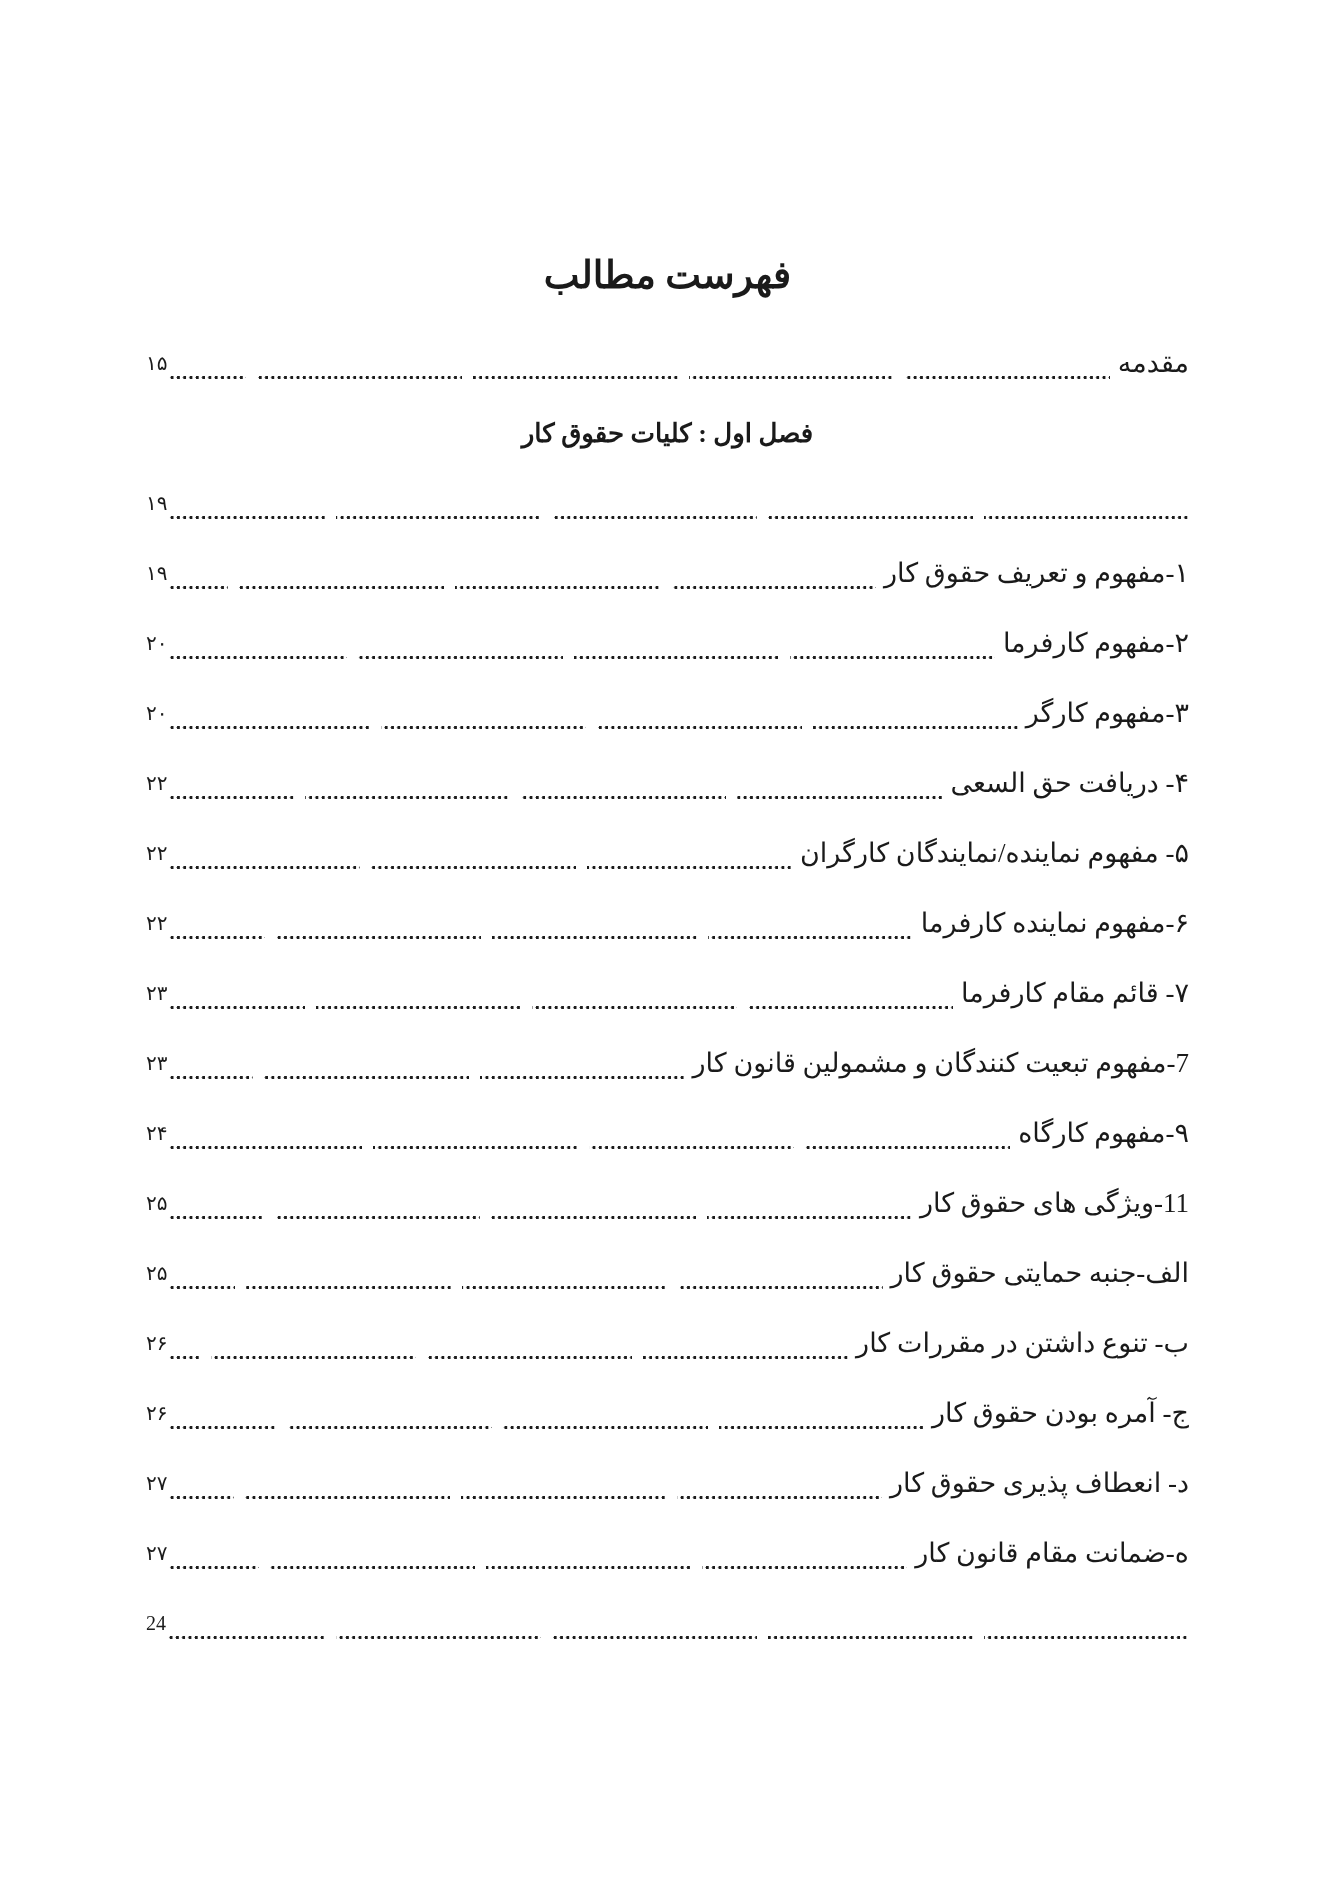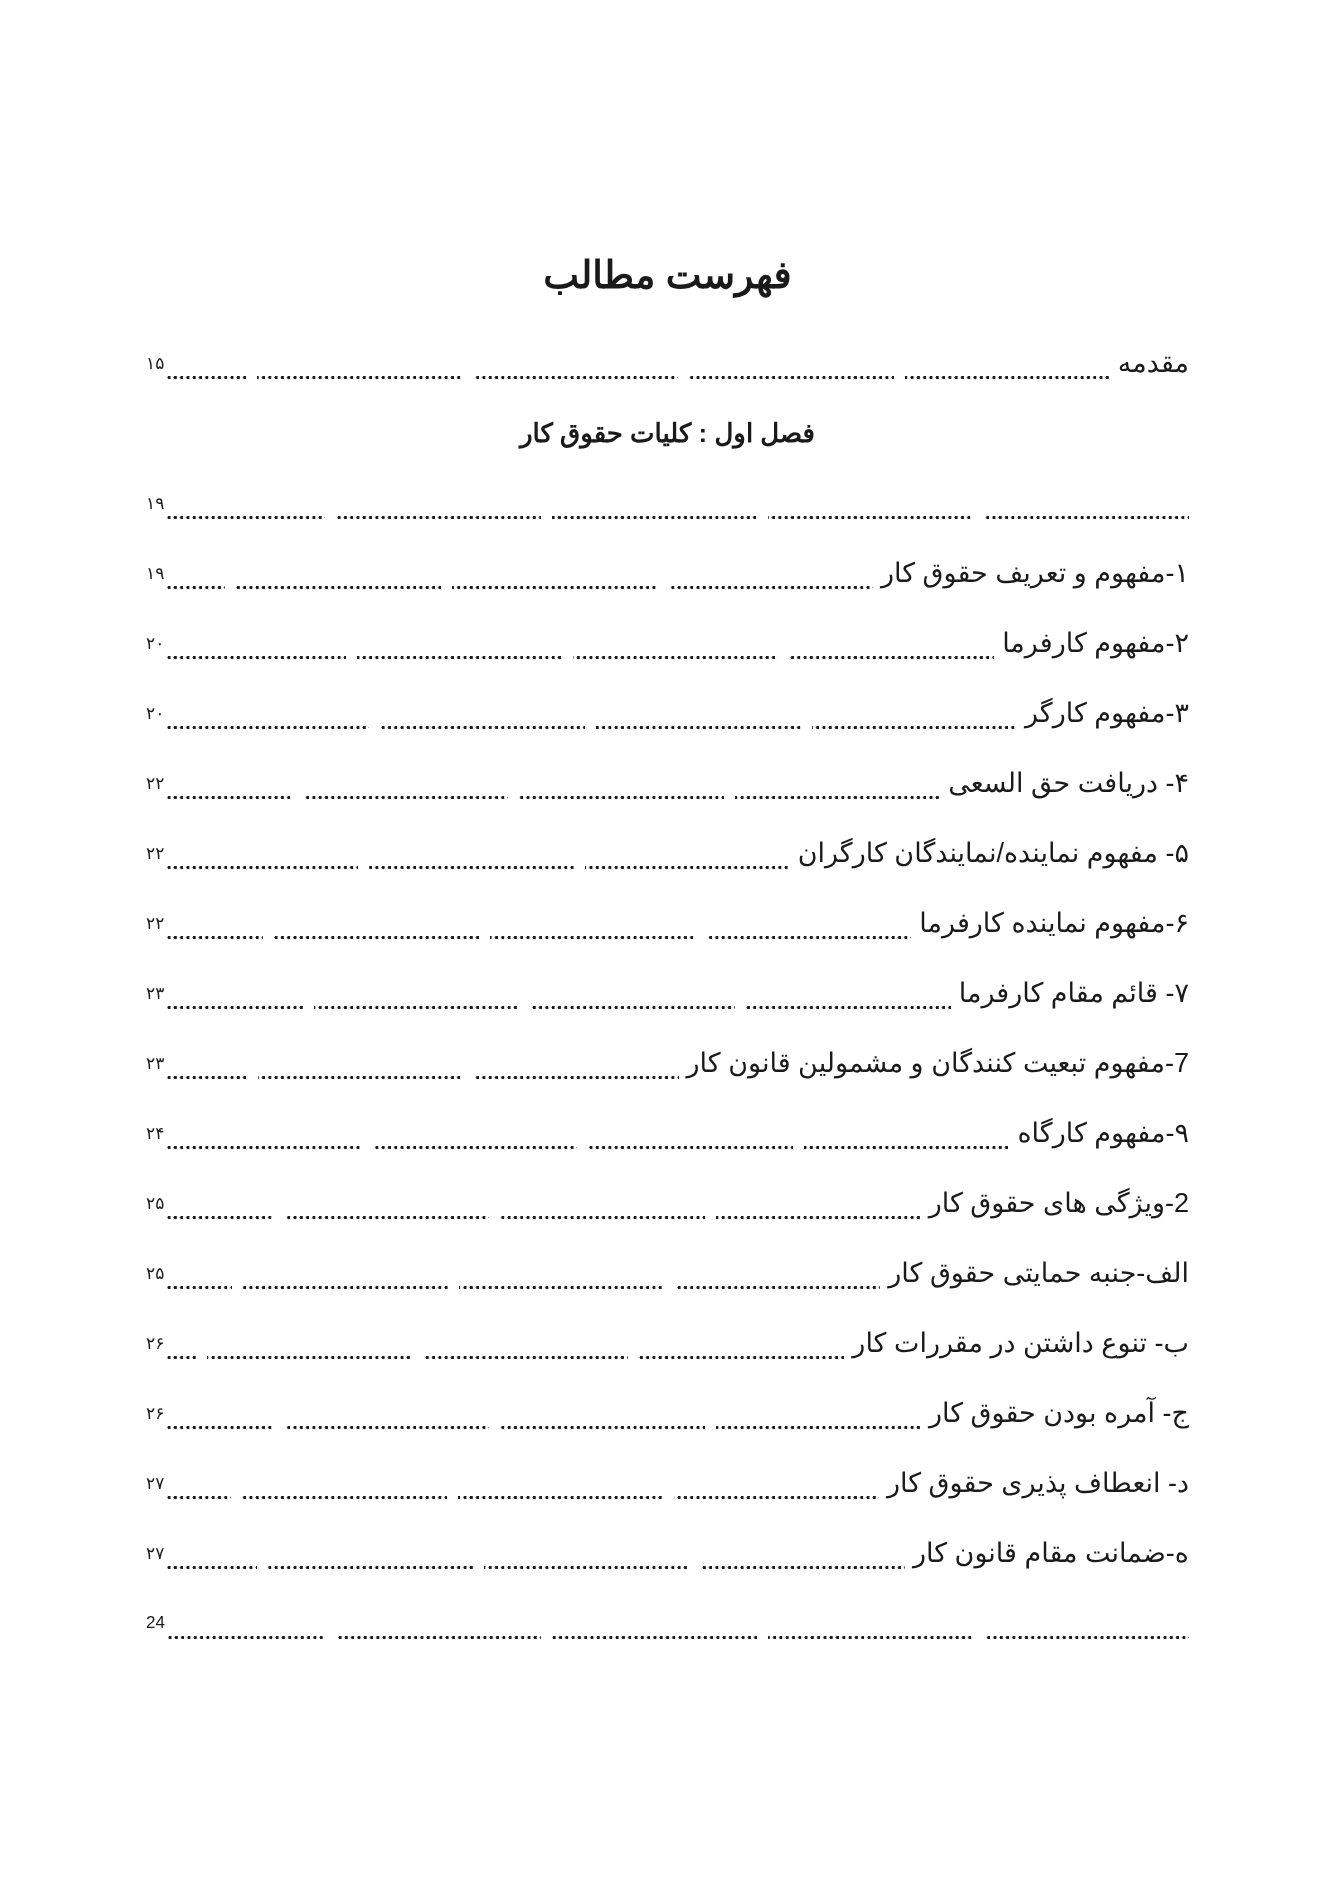--- a/index.html
+++ b/index.html
@@ -7,21 +7,21 @@
     padding: 0;
     background: #e8e8e8;
   }
   .page {
     position: relative;
     width: 1339px;
     height: 1890px;
     margin: 0 auto;
     background: #ffffff;
     color: #1a1a1a;
-    font-family: Liberation Sans, sans-serif;
+    font-family: Liberation Serif, serif;
     overflow: hidden;
     box-sizing: border-box;
     padding: 0 150px 0 146px;
   }
   .doc-title {
     margin-top: 250px;
     text-align: center;
     font-size: 38px;
     line-height: 50px;
     font-weight: bold;
@@ -52,21 +52,21 @@
     margin-bottom: 17px;
     background-image:
       repeating-linear-gradient(to left, rgba(255,255,255,0) 0 205px, #ffffff 205px 216px),
       radial-gradient(circle at 3px 3.5px, #1c1c1c 1.55px, rgba(255,255,255,0) 1.75px);
     background-size: auto 7px, 6.3px 7px;
     background-repeat: repeat-x;
     min-width: 40px;
   }
   .pagenum {
     flex: 0 0 auto;
-    font-size: 17px;
+    font-size: 20px;
     padding-right: 2px;
   }
   .chapter-heading {
     height: 70px;
     display: flex;
     align-items: center;
     justify-content: center;
     font-size: 26px;
     font-weight: bold;
   }
@@ -141,21 +141,21 @@
     <span class="pagenum">۲۳</span>
   </div>
 
   <div class="toc-row">
     <span class="label">۹-مفهوم کارگاه</span>
     <span class="leader"></span>
     <span class="pagenum">۲۴</span>
   </div>
 
   <div class="toc-row">
-    <span class="label">2-ویژگی های حقوق کار</span>
+    <span class="label">11-ویژگی های حقوق کار</span>
     <span class="leader"></span>
     <span class="pagenum">۲۵</span>
   </div>
 
   <div class="toc-row">
     <span class="label">الف-جنبه حمایتی حقوق کار</span>
     <span class="leader"></span>
     <span class="pagenum">۲۵</span>
   </div>
 

